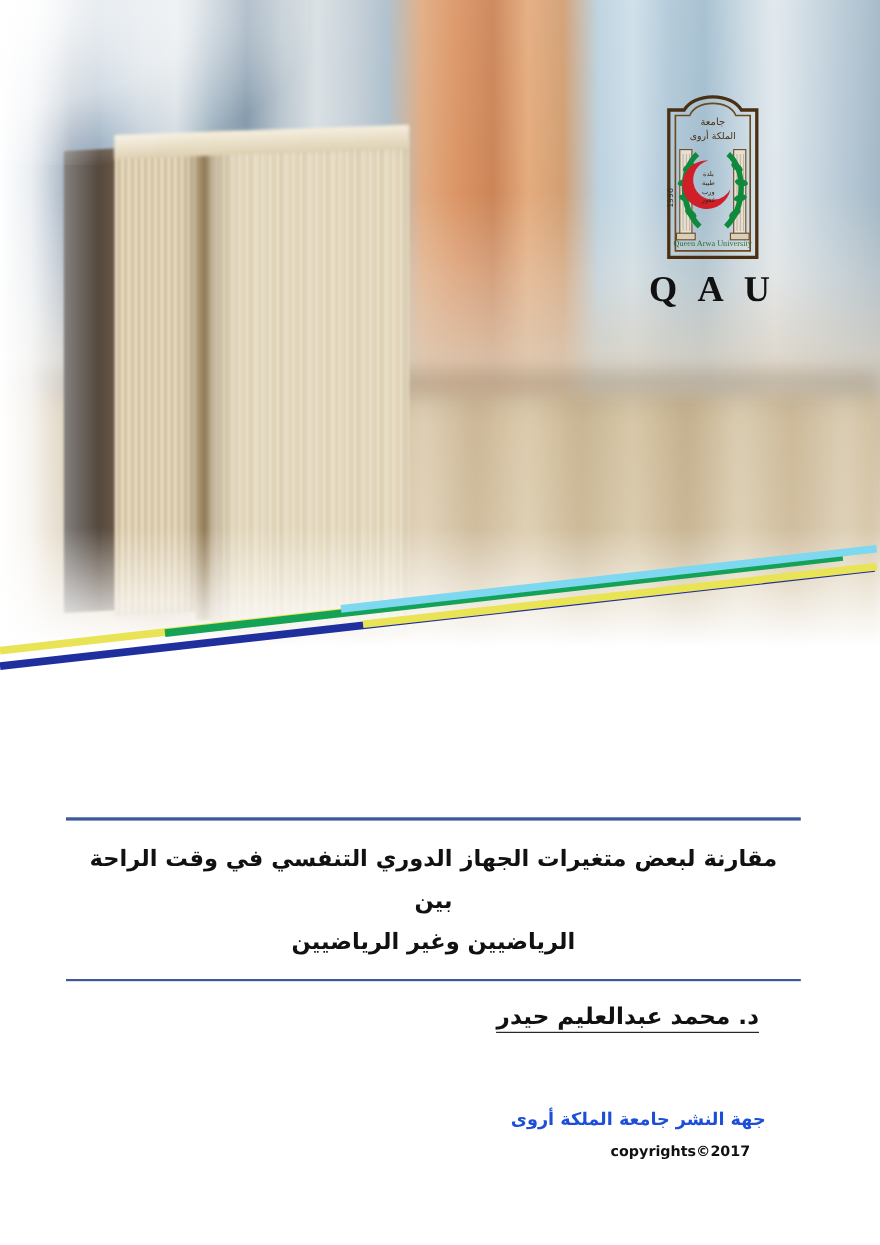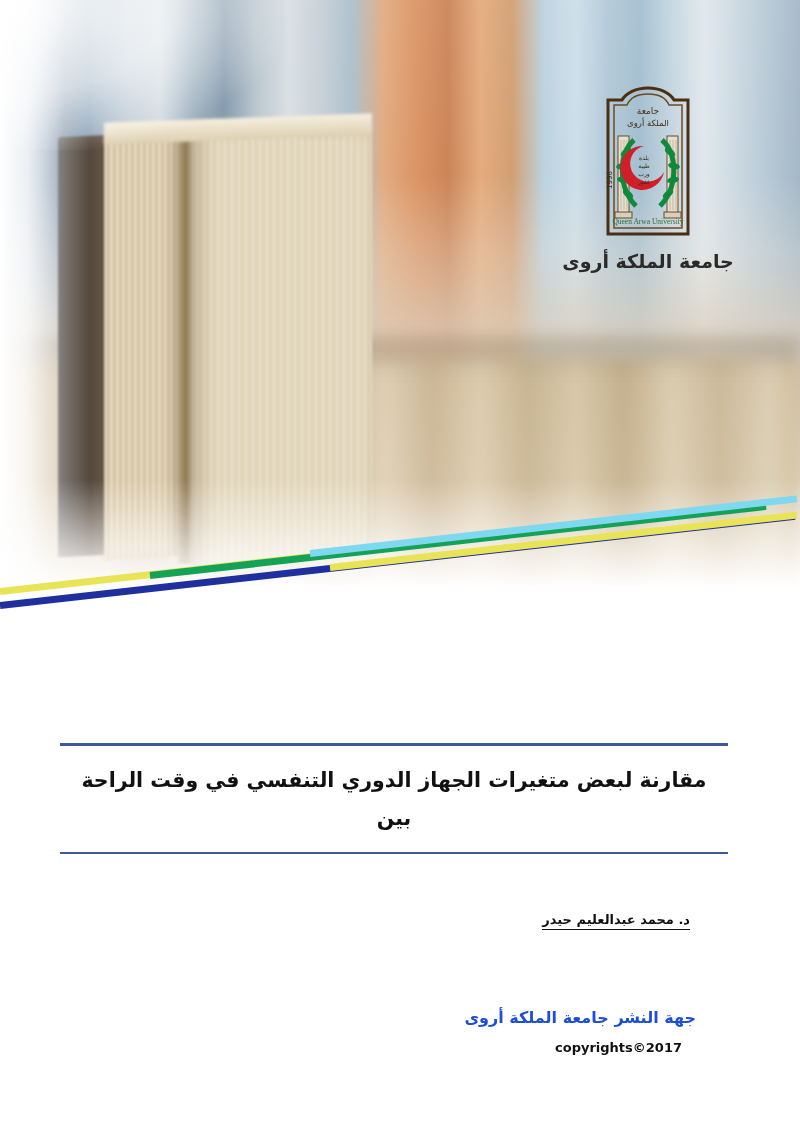--- a/index.html
+++ b/index.html
@@ -239,21 +239,21 @@
     color: #111111;
     line-height: 1.85;
     padding: 16px 6px 14px 6px;
     direction: rtl;
   }
 
   .author {
     position: absolute;
     right: 110px;
     top: 912px;
-    font-size: 13px;
+    font-size: 21px;
     font-weight: bold;
     color: #111111;
     direction: rtl;
     border-bottom: 1.5px solid #111111;
     padding-bottom: 2px;
   }
 
   .publisher {
     position: absolute;
     right: 104px;
@@ -343,28 +343,29 @@
         <text x="66" y="76" text-anchor="middle" font-size="6" fill="#3a2a12" font-family="DejaVu Sans, sans-serif">بلدة</text>
         <text x="66" y="84" text-anchor="middle" font-size="6" fill="#3a2a12" font-family="DejaVu Sans, sans-serif">طيبة</text>
         <text x="66" y="92" text-anchor="middle" font-size="6" fill="#3a2a12" font-family="DejaVu Sans, sans-serif">ورب</text>
         <text x="66" y="100" text-anchor="middle" font-size="6" fill="#3a2a12" font-family="DejaVu Sans, sans-serif">غفور</text>
 
         <text x="34" y="96" text-anchor="middle" font-size="7" fill="#3a2a12" font-family="DejaVu Sans, sans-serif" transform="rotate(-90 34 96)">1996</text>
 
         <text x="70" y="140" text-anchor="middle" font-size="7.5" fill="#2e6b3a" font-family="Liberation Serif, serif">Queen Arwa University</text>
       </svg>
     </div>
-    <div class="logo-arabic">جامعة الملكة أروى</div>
+    <div class="logo-qau">Q A U</div>
   </div>
 </div>
 
 <div class="title-block">
   <div class="rule"></div>
   <div class="title-text">
     <div>مقارنة لبعض متغيرات الجهاز الدوري التنفسي في وقت الراحة بين</div>
+    <div>الرياضيين وغير الرياضيين</div>
   </div>
   <div class="rule thin"></div>
 </div>
 
 <div class="author">د. محمد عبدالعليم حيدر</div>
 
 <div class="publisher">جهة النشر جامعة الملكة أروى</div>
 
 <div class="copyright">copyrights©2017</div>
 

